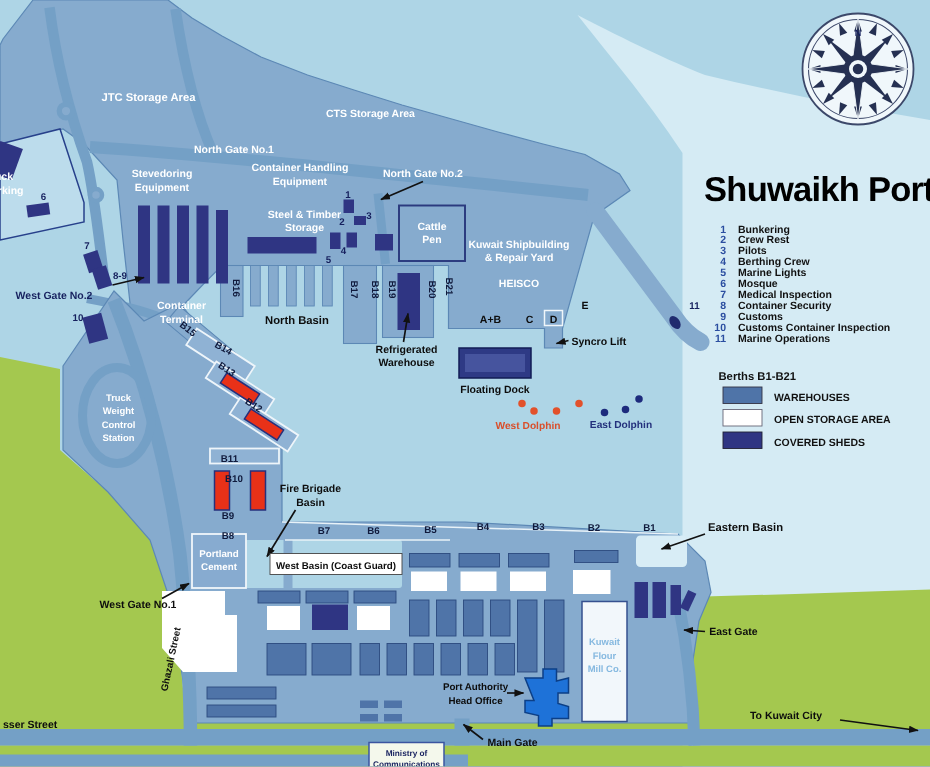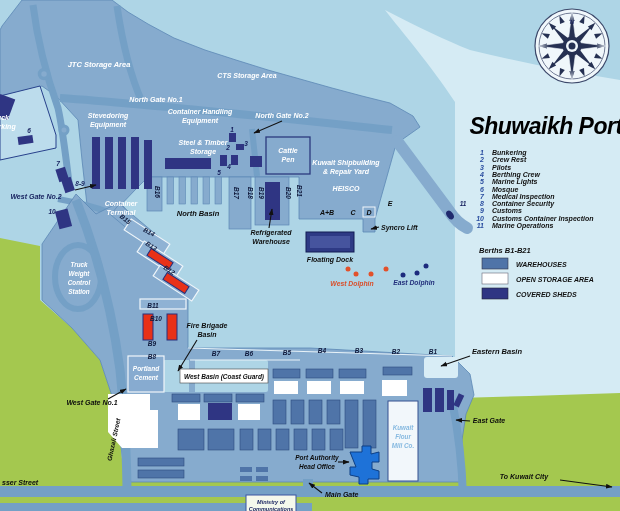--- a/index.html
+++ b/index.html
@@ -1,17 +1,17 @@
 <!DOCTYPE html>
 <html><head>
 <meta charset="utf-8">
 <style>
   html,body{margin:0;padding:0;background:#888;}
   #stage{width:620px;height:511px;position:relative;overflow:hidden;background:#aed5e6;
-         font-family:"Liberation Sans", sans-serif;font-style:italic;}
+         font-family:"Liberation Sans", sans-serif;}
   svg{display:block}
   text{font-family:"Liberation Sans", sans-serif;}
   .lw{fill:#ffffff;font-weight:bold;font-size:7px;}
   .lw8{fill:#ffffff;font-weight:bold;font-size:7.5px;}
   .lb{fill:#0d0d0d;font-weight:bold;font-size:7px;}
   .lb8{fill:#0d0d0d;font-weight:bold;font-size:7.5px;}
   .ln{fill:#16205e;font-weight:bold;font-size:7px;}
   .berth{fill:#101a3c;font-weight:bold;font-size:6.5px;}
   .mark{fill:#16205e;font-weight:bold;font-size:6.5px;}
   .title{fill:#000;font-weight:bold;font-size:23px;letter-spacing:-0.5px;}

